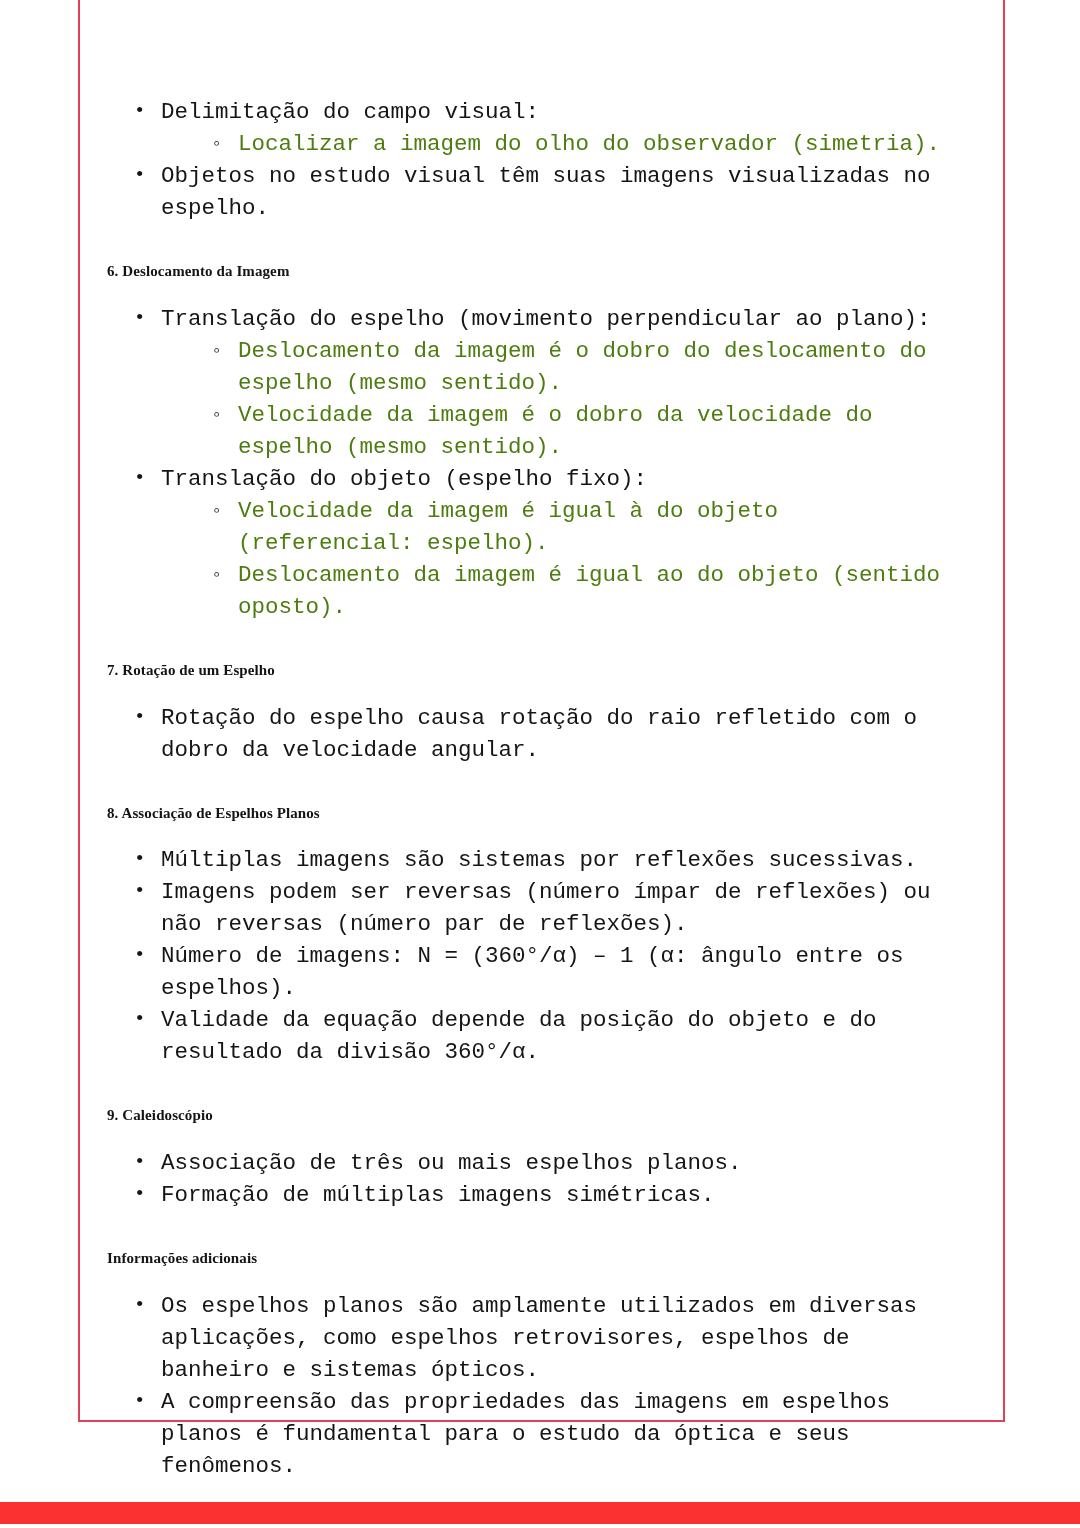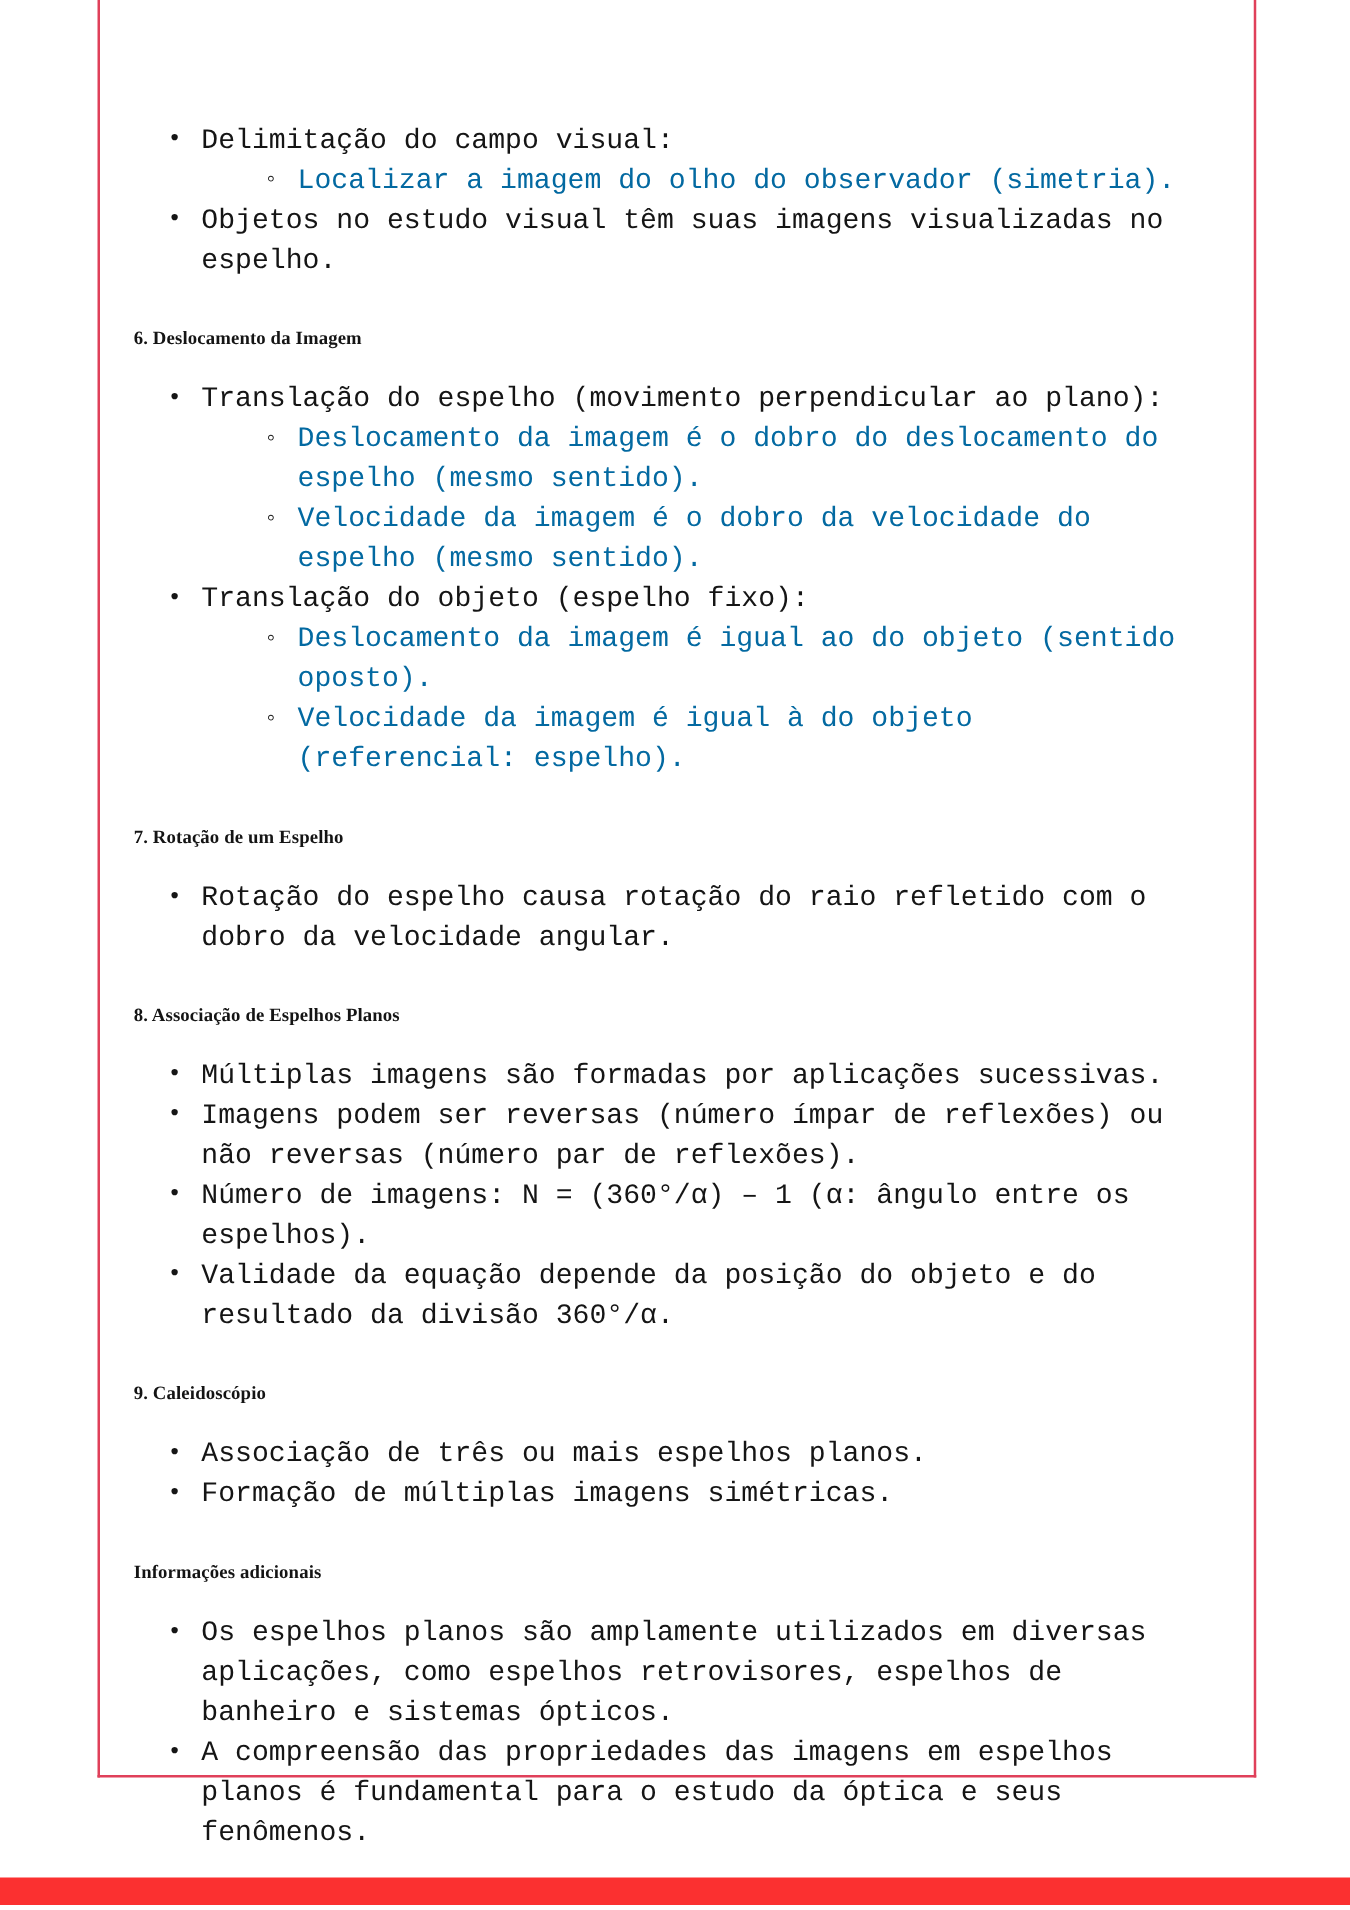--- a/index.html
+++ b/index.html
@@ -90,21 +90,21 @@
     list-style: none;
     margin: 0;
     padding: 0;
   }
   ul.lvl2 > li.subbullet {
     position: relative;
     padding-left: 38px;
     font-size: 22.5px;
     line-height: 32px;
     margin-left: 39px;
-    color: #0369a1;
+    color: #4d7c0f;
   }
   ul.lvl2 > li.subbullet::before {
     content: "\25E6";
     position: absolute;
     left: 11px;
     top: 0;
     font-size: 19px;
     line-height: 32px;
     color: #151515;
   }
@@ -142,40 +142,40 @@
           </li>
           <li class="subbullet">
             <span>Velocidade da imagem é o dobro da velocidade do espelho (mesmo sentido).</span>
           </li>
         </ul>
       </li>
       <li class="bullet">
         <span>Translação do objeto (espelho fixo):</span>
         <ul class="lvl2">
           <li class="subbullet">
+            <span>Velocidade da imagem é igual à do objeto (referencial: espelho).</span>
+          </li>
+          <li class="subbullet">
             <span>Deslocamento da imagem é igual ao do objeto (sentido oposto).</span>
           </li>
-          <li class="subbullet">
-            <span>Velocidade da imagem é igual à do objeto (referencial: espelho).</span>
-          </li>
         </ul>
       </li>
     </ul>
 
     <h2 class="section-heading sec-gap-before sec-gap-after">7. Rotação de um Espelho</h2>
     <ul class="lvl1">
       <li class="bullet">
         <span>Rotação do espelho causa rotação do raio refletido com o dobro da velocidade angular.</span>
       </li>
     </ul>
 
     <h2 class="section-heading sec-gap-before sec-gap-after">8. Associação de Espelhos Planos</h2>
     <ul class="lvl1">
       <li class="bullet">
-        <span>Múltiplas imagens são formadas por aplicações sucessivas.</span>
+        <span>Múltiplas imagens são sistemas por reflexões sucessivas.</span>
       </li>
       <li class="bullet">
         <span>Imagens podem ser reversas (número ímpar de reflexões) ou não reversas (número par de reflexões).</span>
       </li>
       <li class="bullet">
         <span>Número de imagens: N = (360°/α) – 1 (α: ângulo entre os espelhos).</span>
       </li>
       <li class="bullet">
         <span>Validade da equação depende da posição do objeto e do resultado da divisão 360°/α.</span>
       </li>

